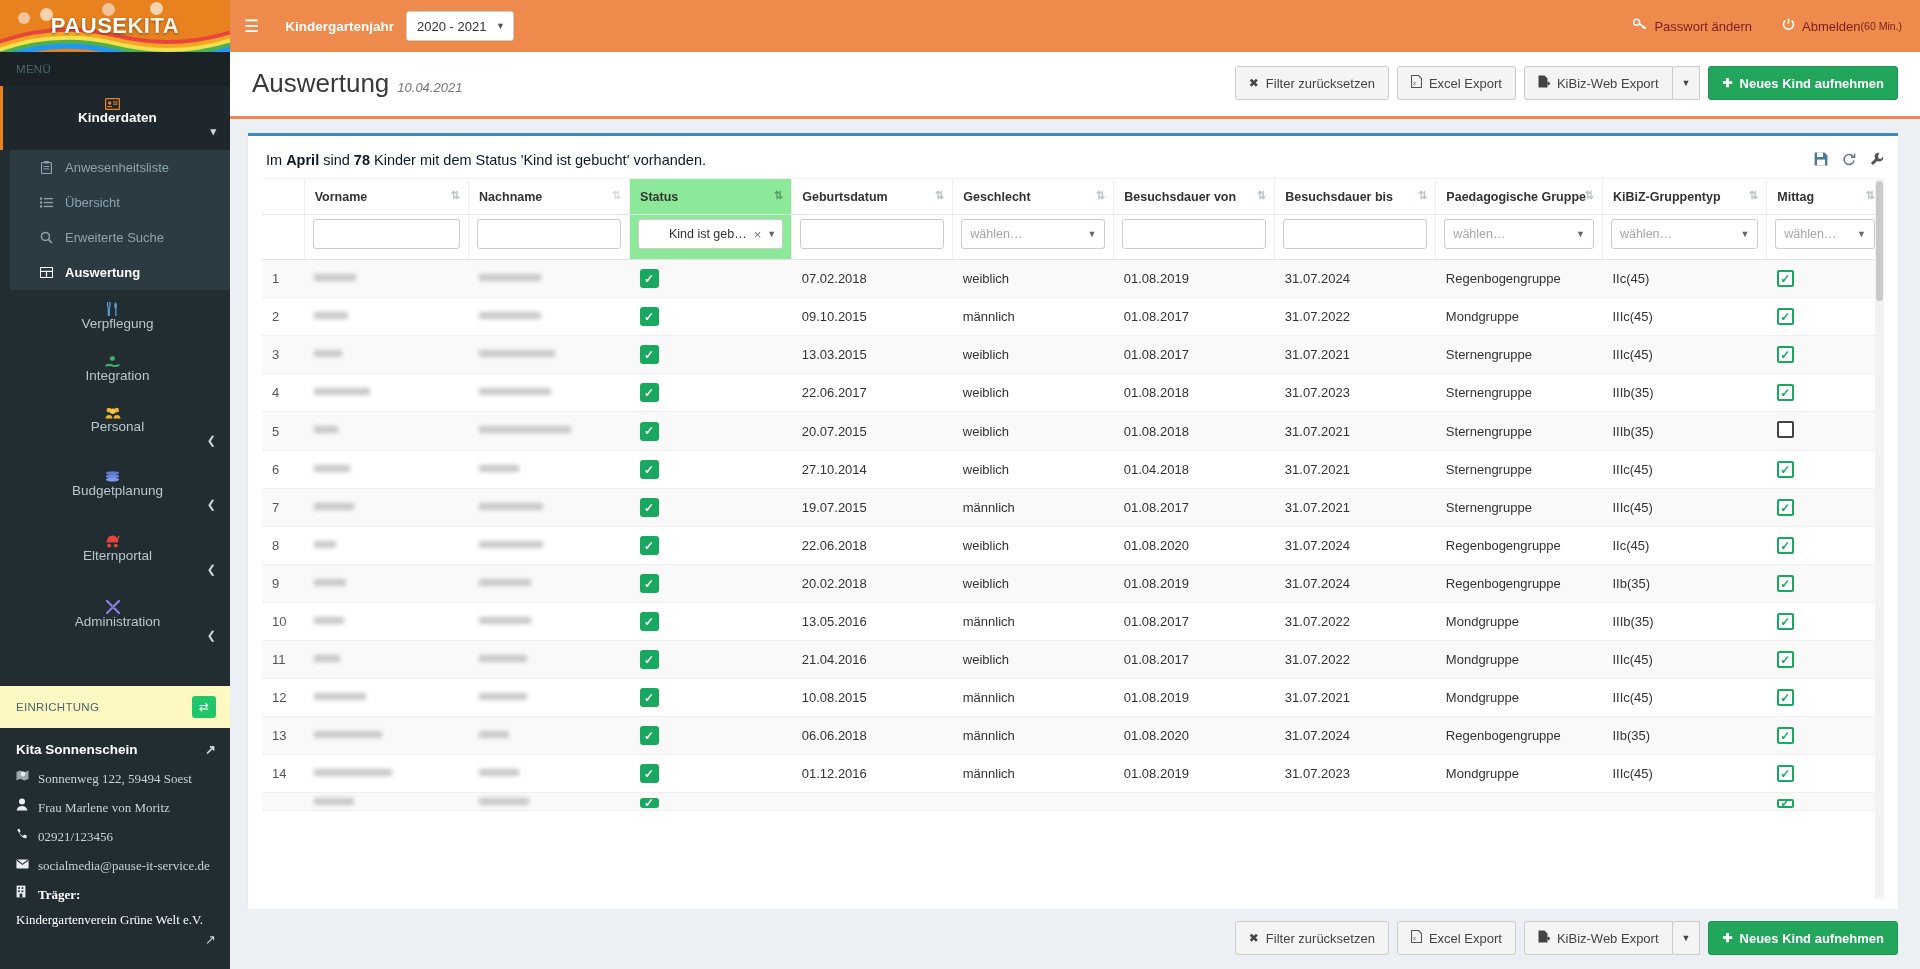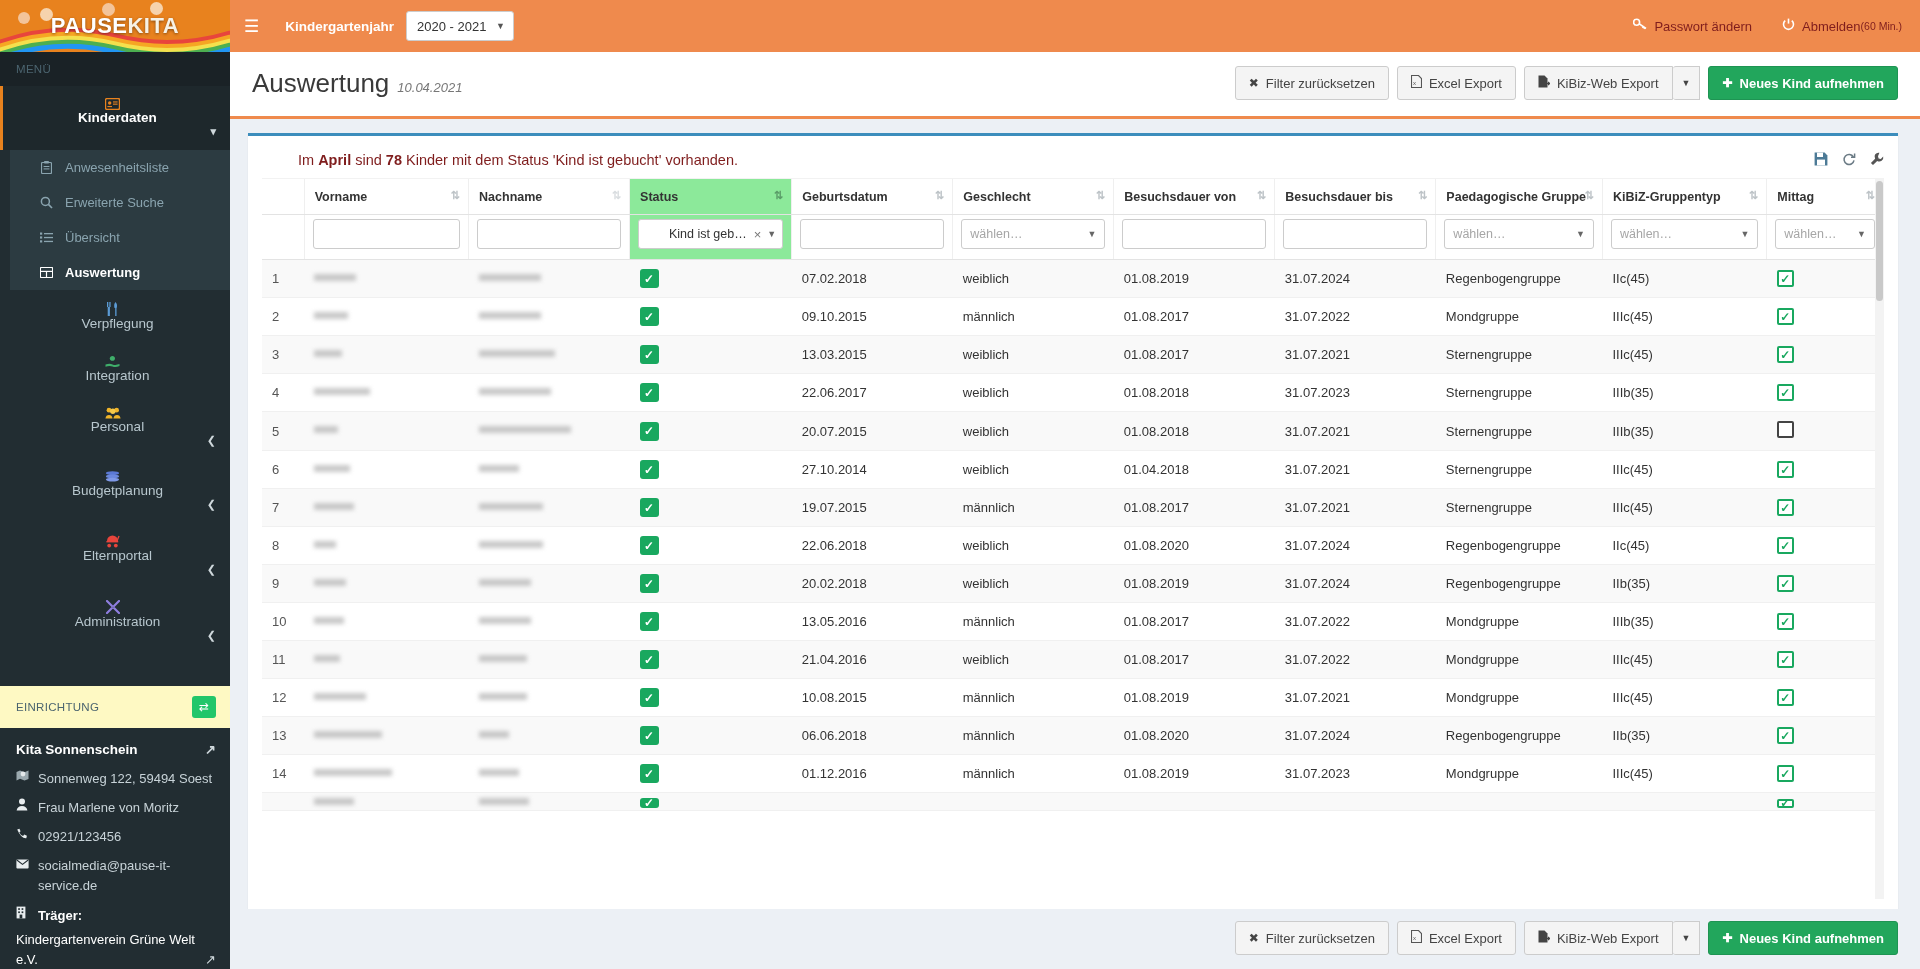--- a/index.html
+++ b/index.html
@@ -94,21 +94,21 @@
   }
   .swap-btn {
     margin-left: auto; background: #22c66a; color: #fff;
     width: 24px; height: 22px; border-radius: 3px;
     display: inline-flex; align-items: center; justify-content: center;
     font-size: 12px; cursor: pointer;
   }
   .facility { padding: 12px 14px 10px 16px; font-size: 13px; line-height: 1.55; }
   .fac-title { display: flex; align-items: center; color: #fff; font-weight: bold; font-size: 13.5px; margin-bottom: 8px;}
   .fac-title .ext { margin-left: auto; font-size: 13px; color: #cfd8dc; cursor:pointer; }
-  .fac-row { display: flex; align-items: flex-start; color: #c8d3d8; margin-bottom: 9px; }
+  .fac-row { display: flex; align-items: flex-start; color: #c8d3d8; margin-bottom: 9px; font-family: Liberation Serif, serif; }
   .fac-row .ico { width: 17px; min-width:17px; margin-right: 5px; font-size: 12px; }
   .fac-row .txt { flex: 1; }
   .traeger-line { display:flex; align-items:flex-start; }
   .traeger-line .ext { margin-left:auto; font-size:13px; color:#cfd8dc; cursor:pointer; align-self:flex-end;}
   .law-head {
     background: #1a2226; padding: 11px 14px 11px 16px;
     font-size: 11.5px; color: #4b646f; letter-spacing: .3px;
   }
   .law-row { display: flex; align-items: center; padding: 12px 14px 12px 16px; color:#c8d3d8; }
   .law-row .crest { width: 36px; height: 34px; margin-right: 12px; }
@@ -164,21 +164,21 @@
   }
 
   .content { flex: 1; padding: 14px 22px 0 18px; overflow: hidden; }
   .panel {
     background: #fff; border-top: 3px solid #3c8dbc;
     box-shadow: 0 1px 1px rgba(0,0,0,.1);
     padding: 12px 14px 10px 14px;
     height: 100%;
     display: flex; flex-direction: column;
   }
-  .alert-line { font-size: 14.5px; color: #7f1d1d; padding: 4px 4px 10px 4px; margin-left: 32px; }
+  .alert-line { font-size: 14.5px; color: #0f172a; padding: 4px 4px 10px 4px; }
   .alert-line b { font-weight: bold; }
 
   .tablewrap { flex: 1; overflow: hidden; position: relative; border-top: 1px solid #f2f2f2; }
   table { border-collapse: collapse; width: 100%; table-layout: fixed; }
   thead th {
     text-align: left; font-size: 12.5px; font-weight: bold; color: #333;
     padding: 11px 10px 10px 10px;
     border-bottom: 1px solid #e3e3e3;
     border-right: 1px solid #efefef;
     vertical-align: top;
@@ -311,39 +311,39 @@
               <rect x="0.5" y="1.5" width="10" height="11" rx="1" fill="none" stroke="#8aa4af" stroke-width="1.2"></rect>
               <rect x="3" y="0" width="5" height="2.6" rx="0.8" fill="#8aa4af"></rect>
               <rect x="2.6" y="5" width="5.8" height="1" fill="#8aa4af"></rect>
               <rect x="2.6" y="7.4" width="5.8" height="1" fill="#8aa4af"></rect>
             </svg>
         </span>
         <span>Anwesenheitsliste</span>
       </div>
       <div class="sub-item">
         <span class="ico">
-          <svg width="13" height="13" viewBox="0 0 13 13">
-              <circle cx="5.4" cy="5.4" r="4" fill="none" stroke="#8aa4af" stroke-width="1.5"></circle>
-              <line x1="8.4" y1="8.4" x2="12" y2="12" stroke="#8aa4af" stroke-width="1.7"></line>
-            </svg>
-        </span>
-        <span>Erweiterte Suche</span>
-      </div>
-      <div class="sub-item">
-        <span class="ico">
           <svg width="13" height="11" viewBox="0 0 13 11">
               <rect x="0" y="0.5" width="2.2" height="2.2" fill="#8aa4af"></rect>
               <rect x="0" y="4.4" width="2.2" height="2.2" fill="#8aa4af"></rect>
               <rect x="0" y="8.3" width="2.2" height="2.2" fill="#8aa4af"></rect>
               <rect x="4" y="1" width="9" height="1.3" fill="#8aa4af"></rect>
               <rect x="4" y="4.9" width="9" height="1.3" fill="#8aa4af"></rect>
               <rect x="4" y="8.8" width="9" height="1.3" fill="#8aa4af"></rect>
             </svg>
         </span>
         <span>Übersicht</span>
+      </div>
+      <div class="sub-item">
+        <span class="ico">
+          <svg width="13" height="13" viewBox="0 0 13 13">
+              <circle cx="5.4" cy="5.4" r="4" fill="none" stroke="#8aa4af" stroke-width="1.5"></circle>
+              <line x1="8.4" y1="8.4" x2="12" y2="12" stroke="#8aa4af" stroke-width="1.7"></line>
+            </svg>
+        </span>
+        <span>Erweiterte Suche</span>
       </div>
       <div class="sub-item sel">
         <span class="ico">
           <svg width="13" height="11" viewBox="0 0 13 11">
               <rect x="0.4" y="0.4" width="12.2" height="10.2" rx="1" fill="none" stroke="#ffffff" stroke-width="1.2"></rect>
               <line x1="0.4" y1="4.4" x2="12.6" y2="4.4" stroke="#ffffff" stroke-width="1.2"></line>
               <line x1="6.5" y1="4.4" x2="6.5" y2="10.6" stroke="#ffffff" stroke-width="1.2"></line>
             </svg>
         </span>
         <span>Auswertung</span>
@@ -476,21 +476,21 @@
               <rect x="0.6" y="0.6" width="8.8" height="11.8" fill="#e8edef"></rect>
               <rect x="2.2" y="2.2" width="1.7" height="1.7" fill="#222d32"></rect>
               <rect x="5.6" y="2.2" width="1.7" height="1.7" fill="#222d32"></rect>
               <rect x="2.2" y="5.4" width="1.7" height="1.7" fill="#222d32"></rect>
               <rect x="5.6" y="5.4" width="1.7" height="1.7" fill="#222d32"></rect>
               <rect x="3.6" y="8.6" width="2.7" height="3.8" fill="#222d32"></rect>
             </svg>
         </span>
         <span class="txt" style="color:#fff;font-weight:bold;">Träger:</span>
       </div>
-      <div class="fac-row traeger-line" style="margin-top:-5px;">
+      <div class="fac-row traeger-line" style="margin-top:-5px;flex-direction:column;">
         <span class="txt" style="color:#fff;">Kindergartenverein Grüne Welt e.V.</span>
         <span class="ext">↗</span>
       </div>
     </div>
 
     <div class="law-head">ANGEWENDETES LANDESRECHT</div>
     <div class="law-row">
       <svg class="crest" viewBox="0 0 36 34">
         <path d="M1,1 h34 v20 q0,9 -17,12 q-17,-3 -17,-12z" fill="#e8453c"></path>
         <path d="M1,1 h17 v32 q-17,-3 -17,-12z" fill="#1f9c4d"></path>

